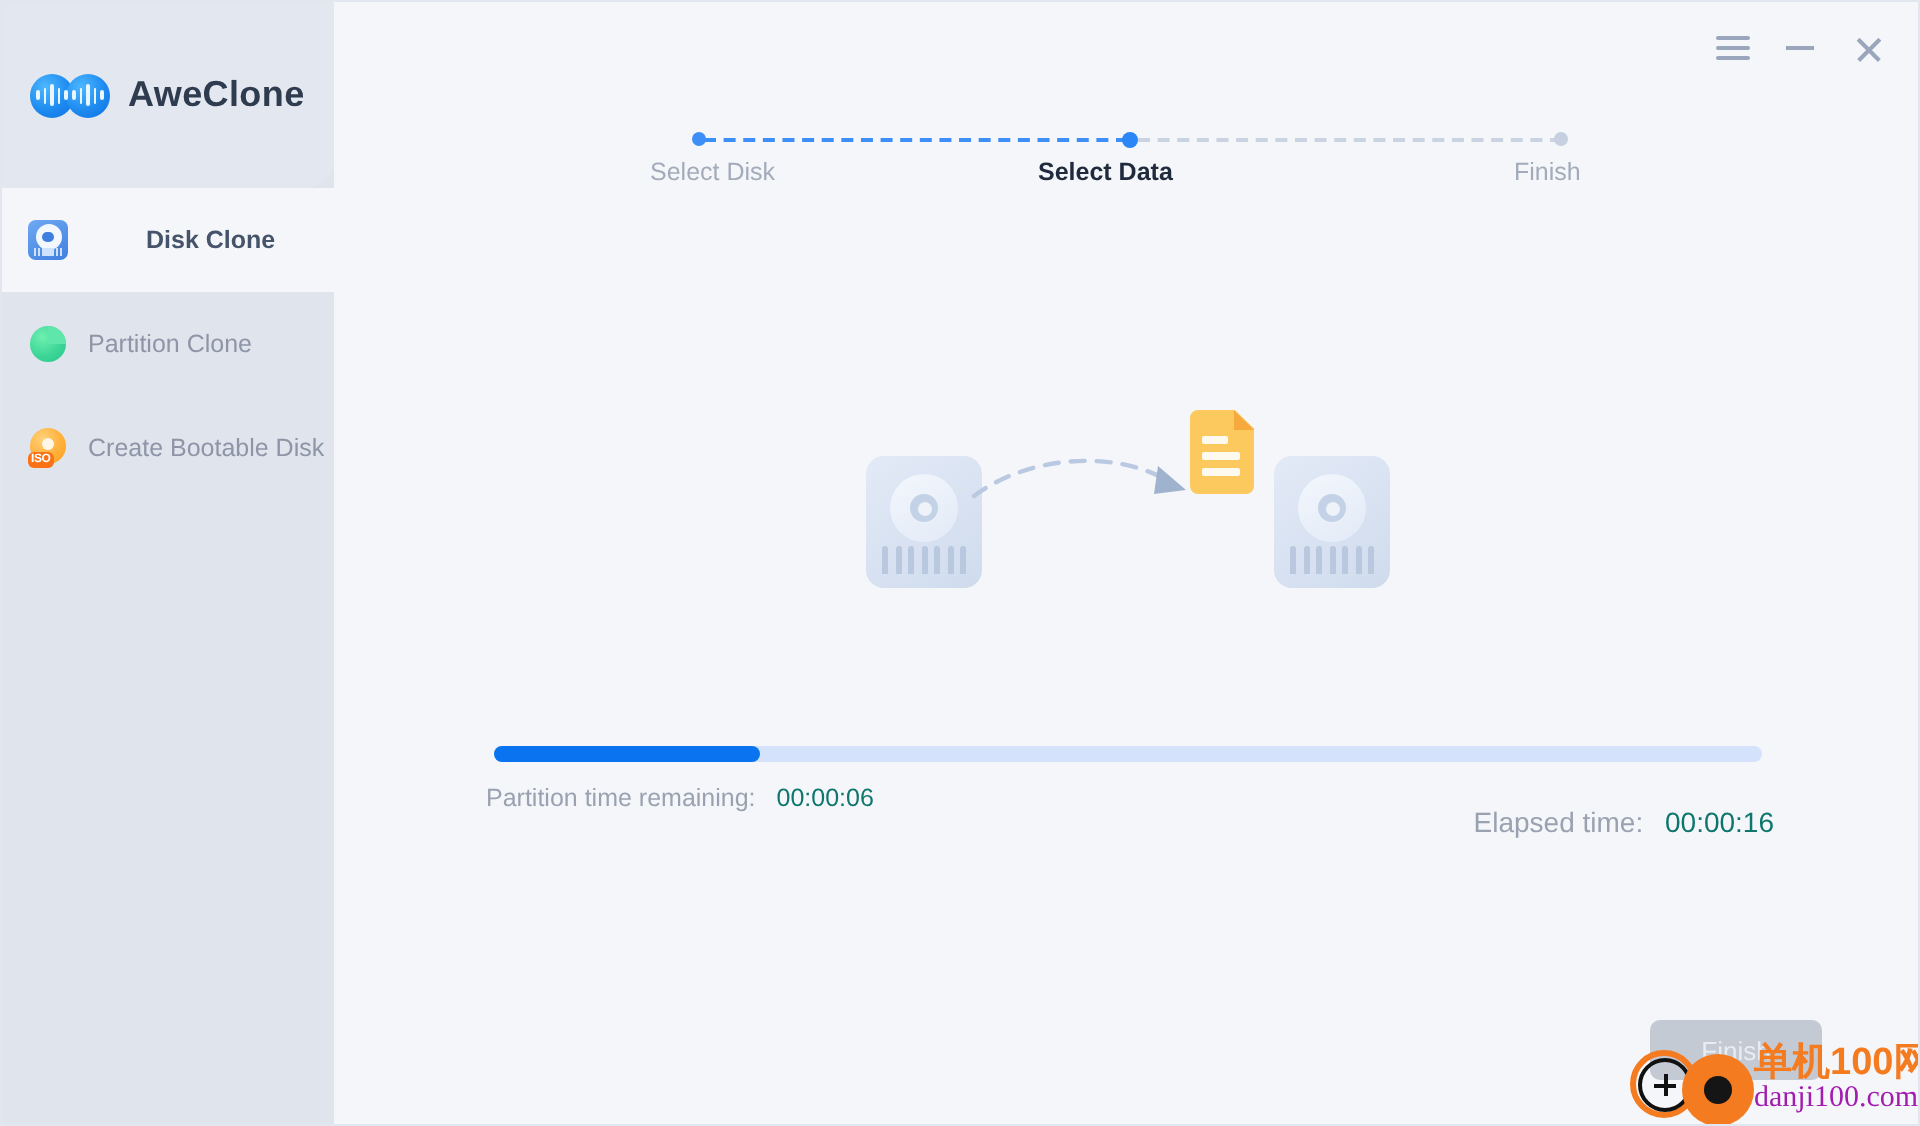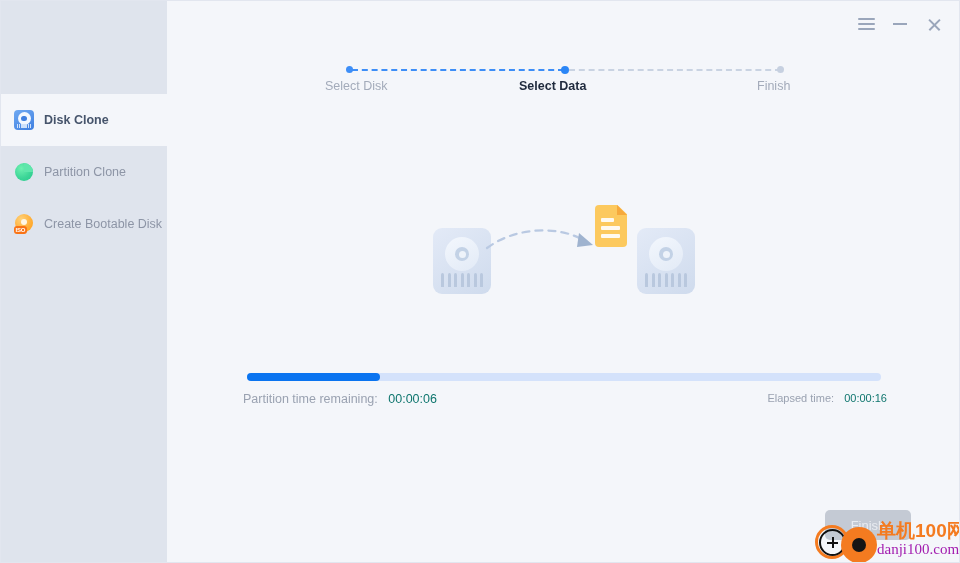--- a/index.html
+++ b/index.html
@@ -234,21 +234,21 @@
   .arrow-svg { position:absolute; left:318px; top:26px; }
 
   
   #progress-area { position:absolute; left:0; top:360px; width:794px; }
   .bar-outer {
     position:absolute; left:80px; top:12px; width:634px; height:8px;
     background:#d4e2fb; border-radius:4px;
   }
   .bar-fill { height:8px; border-radius:4px; background:#0a74f0; }
   .t-left { position:absolute; left:76px; top:31px; font-size:12.5px; color:#9aa2b1; }
-  .t-right { position:absolute; right:74px; top:31px; font-size:11px; color:#9aa2b1; }
+  .t-right { position:absolute; right:74px; top:42px; font-size:14px; color:#9aa2b1; }
   .t-val { color:#0f766e; margin-left:7px; }
 
   
   #finish-btn {
     position:absolute; left:658px; top:509px;
     width:86px; height:30px; border-radius:5px;
     background:#c4cad4;
     display:flex; align-items:center; justify-content:center;
     font-size:13px; color:#e9ecf1;
     cursor:default;
@@ -289,22 +289,43 @@
 </style>
 </head>
 <body>
 
 <div id="app">
 
   <div id="sidebar">
     <div class="sidebar-active-band"></div>
     <div class="sidebar-lower"></div>
 
-
-    <div class="nav-item active" style="top:93px;">
+    <div class="sidebar-logo-block">
+      <div class="logo-wrap">
+        <div class="logo-mark">
+          <div class="lc left"></div>
+          <div class="lc right"></div>
+          <div class="bars">
+            <i style="height:5px"></i>
+              <i style="height:8px"></i>
+              <i style="height:11px"></i>
+            <i style="height:8px"></i>
+              <i style="height:5px"></i>
+            <i style="height:5px"></i>
+              <i style="height:8px"></i>
+              <i style="height:11px"></i>
+            <i style="height:8px"></i>
+              <i style="height:5px"></i>
+          </div>
+        </div>
+        <div class="logo-text">AweClone</div>
+      </div>
+    </div>
+
+    <div class="nav-item active" style="top:93px;gap:29px;">
       <div class="nav-ico ico-diskclone">
         <div class="body"></div>
           <div class="disc"></div>
           <div class="hole"></div>
         <div class="ribs">
             <i></i>
             <i></i>
             <i></i>
             <i></i>
             <i></i>

